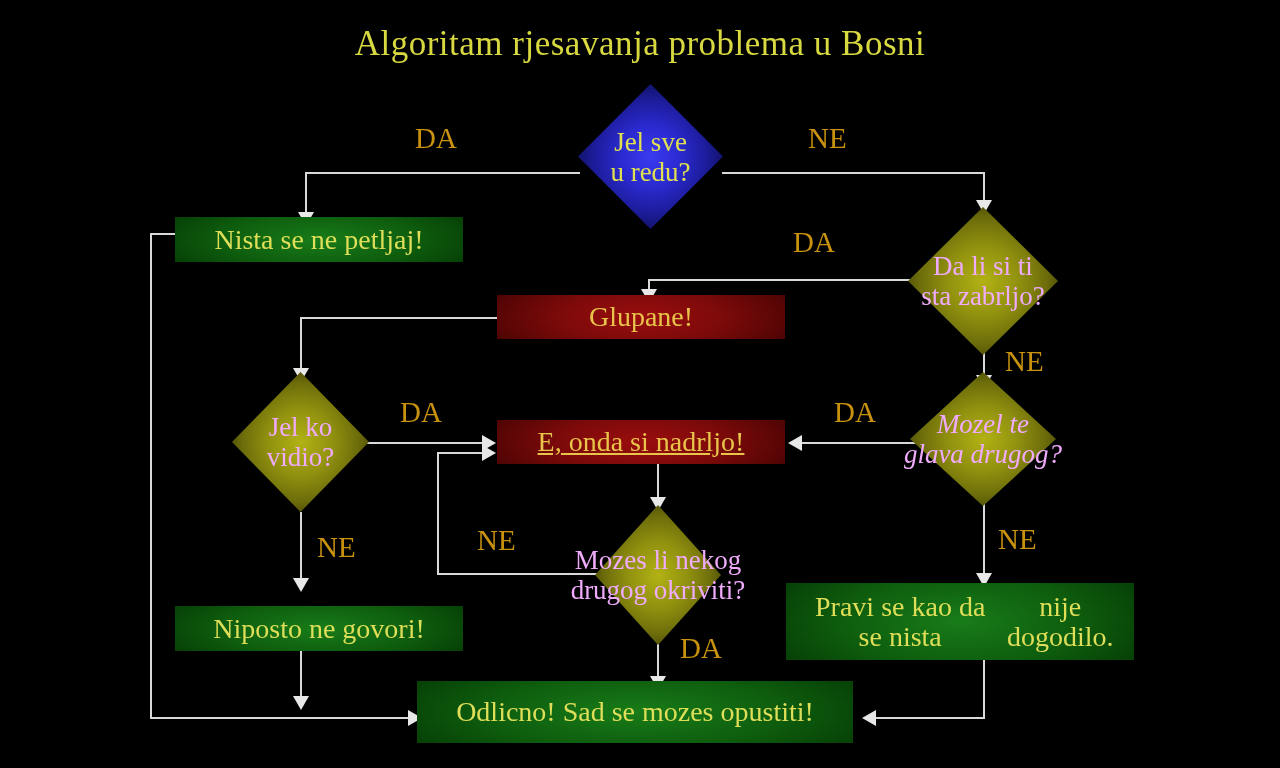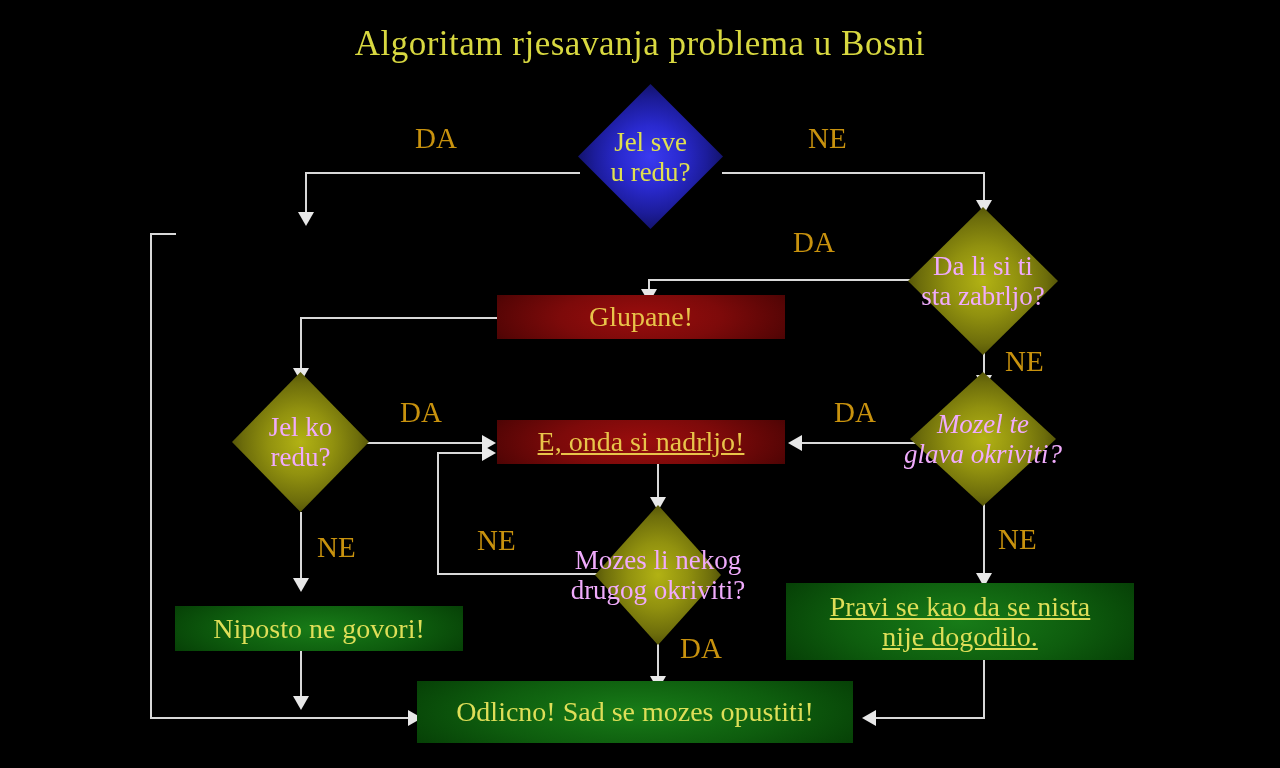--- a/index.html
+++ b/index.html
@@ -200,66 +200,69 @@
   <div class="edge-label" style="left:680px; top:632px;">DA</div>
 
   <div class="diamond-wrap" style="left:578px; top:84px; width:145px; height:145px;">
     <div class="diamond-shape blue"></div>
     <div class="diamond-label blue-txt">
       <div>Jel sve</div>
       <div>u redu?</div>
     </div>
   </div>
 
+  <div class="node rect green" style="left:175px; top:217px; width:288px; height:45px;">
+    <span>Nista se ne petljaj!</span>
+  </div>
 
   <div class="diamond-wrap" style="left:908px; top:207px; width:150px; height:148px;">
     <div class="diamond-shape olive"></div>
     <div class="diamond-label">
       <div>Da li si ti</div>
       <div>sta zabrljo?</div>
     </div>
   </div>
 
   <div class="node rect red" style="left:497px; top:295px; width:288px; height:44px;">
     <span>Glupane!</span>
   </div>
 
   <div class="diamond-wrap" style="left:232px; top:372px; width:137px; height:140px;">
     <div class="diamond-shape olive"></div>
     <div class="diamond-label">
       <div>Jel ko</div>
-      <div>redu?</div>
+      <div>vidio?</div>
     </div>
   </div>
 
   <div class="node rect red" style="left:497px; top:420px; width:288px; height:44px;text-decoration:underline;">
     <span>E, onda si nadrljo!</span>
   </div>
 
   <div class="diamond-wrap" style="left:910px; top:372px; width:146px; height:134px;font-style:italic;">
     <div class="diamond-shape olive"></div>
     <div class="diamond-label">
       <div>Mozel te</div>
-      <div>glava okriviti?</div>
+      <div>glava drugog?</div>
     </div>
   </div>
 
   <div class="diamond-wrap" style="left:595px; top:505px; width:126px; height:140px;">
     <div class="diamond-shape olive"></div>
     <div class="diamond-label">
       <div>Mozes li nekog</div>
       <div>drugog okriviti?</div>
     </div>
   </div>
 
   <div class="node rect green" style="left:175px; top:592px; width:288px; height:45px;margin-top:14px;">
     <span>Niposto ne govori!</span>
   </div>
 
-  <div class="node rect green" style="left:786px; top:583px; width:348px; height:77px; flex-direction:column;text-decoration:underline;">
+  <div class="node rect green" style="left:786px; top:583px; width:348px; height:77px; flex-direction:row;">
     <span>Pravi se kao da se nista</span>
     <span>nije dogodilo.</span>
   </div>
 
   <div class="node rect green" style="left:417px; top:681px; width:436px; height:62px;">
     <span>Odlicno! Sad se mozes opustiti!</span>
   </div>
 
 </div>
 

